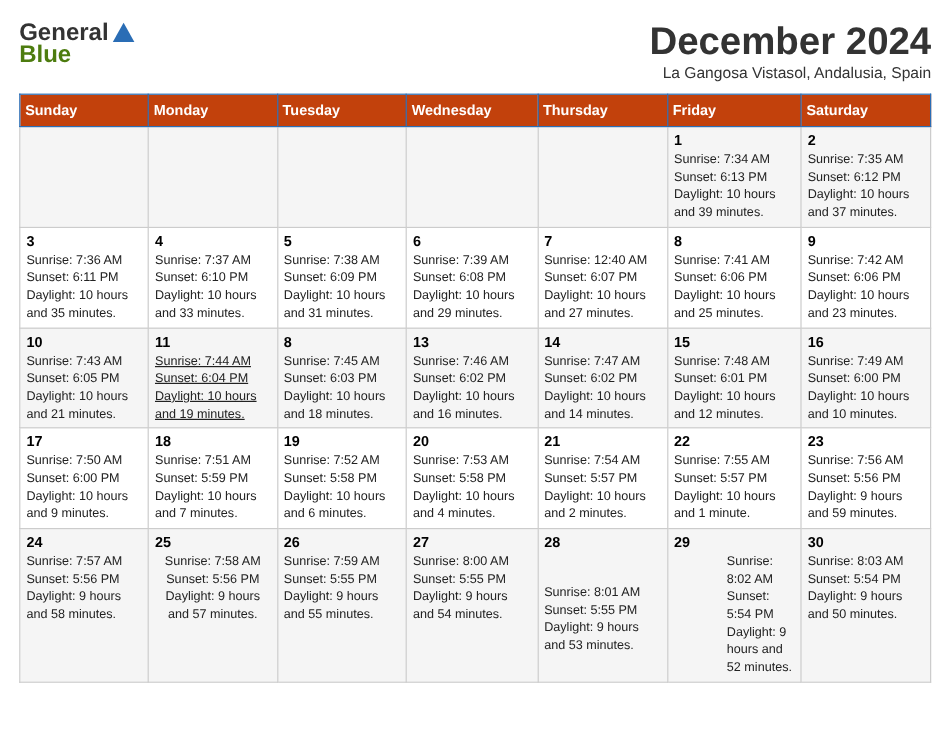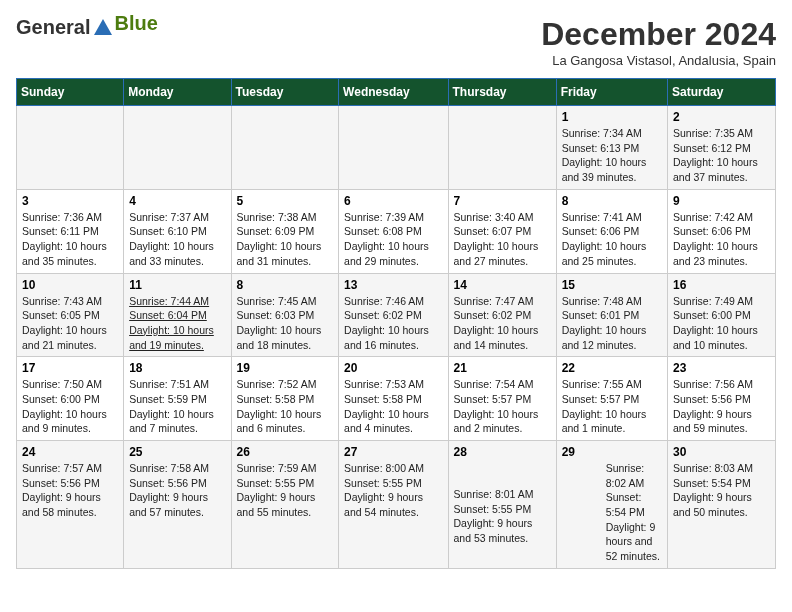--- a/index.html
+++ b/index.html
@@ -11,21 +11,21 @@
       padding: 16px;
     }
     .header-section {
       display: flex;
       align-items: flex-start;
       justify-content: space-between;
       margin-bottom: 10px;
     }
     .logo {
       display: flex;
-      flex-direction: row;
+      flex-direction: column;
       align-items: flex-start;
     }
     .logo-row {
       display: flex;
       align-items: center;
       gap: 2px;
     }
     .title-section {
       text-align: right;
     }
@@ -37,21 +37,21 @@
     .location-title {
       font-size: 13px;
       color: #333;
     }
     table {
       width: 100%;
       border-collapse: collapse;
       font-size: 11px;
     }
     thead tr th {
-      background-color: #14532d;
+      background-color: #c2410c;
       color: #fff;
       padding: 6px 4px;
       text-align: left;
       font-size: 12px;
       font-weight: bold;
       border: 1px solid #2a6db5;
     }
     tbody tr td {
       border: 1px solid #ccc;
       vertical-align: top;
@@ -151,21 +151,21 @@
 Daylight: 10 hours and 31 minutes.</div>
         </td>
         <td>
           <span class="day-number">6</span>
           <div class="day-info" style="white-space: pre-line;">Sunrise: 7:39 AM
 Sunset: 6:08 PM
 Daylight: 10 hours and 29 minutes.</div>
         </td>
         <td>
           <span class="day-number">7</span>
-          <div class="day-info" style="white-space: pre-line;">Sunrise: 3:40 AM
+          <div class="day-info" style="white-space: pre-line;">Sunrise: 12:40 AM
 Sunset: 6:07 PM
 Daylight: 10 hours and 27 minutes.</div>
         </td>
         <td>
           <span class="day-number">8</span>
           <div class="day-info" style="white-space: pre-line;">Sunrise: 7:41 AM
 Sunset: 6:06 PM
 Daylight: 10 hours and 25 minutes.</div>
         </td>
         <td>
@@ -265,21 +265,21 @@
       </tr>
       <tr>
         <td>
           <span class="day-number">24</span>
           <div class="day-info" style="white-space: pre-line;">Sunrise: 7:57 AM
 Sunset: 5:56 PM
 Daylight: 9 hours and 58 minutes.</div>
         </td>
         <td>
           <span class="day-number">25</span>
-          <div class="day-info" style="white-space: pre-line;">Sunrise: 7:58 AM
+          <div class="day-info" style="white-space: pre-line; text-align: center;">Sunrise: 7:58 AM
 Sunset: 5:56 PM
 Daylight: 9 hours and 57 minutes.</div>
         </td>
         <td>
           <span class="day-number">26</span>
           <div class="day-info" style="white-space: pre-line;">Sunrise: 7:59 AM
 Sunset: 5:55 PM
 Daylight: 9 hours and 55 minutes.</div>
         </td>
         <td>

